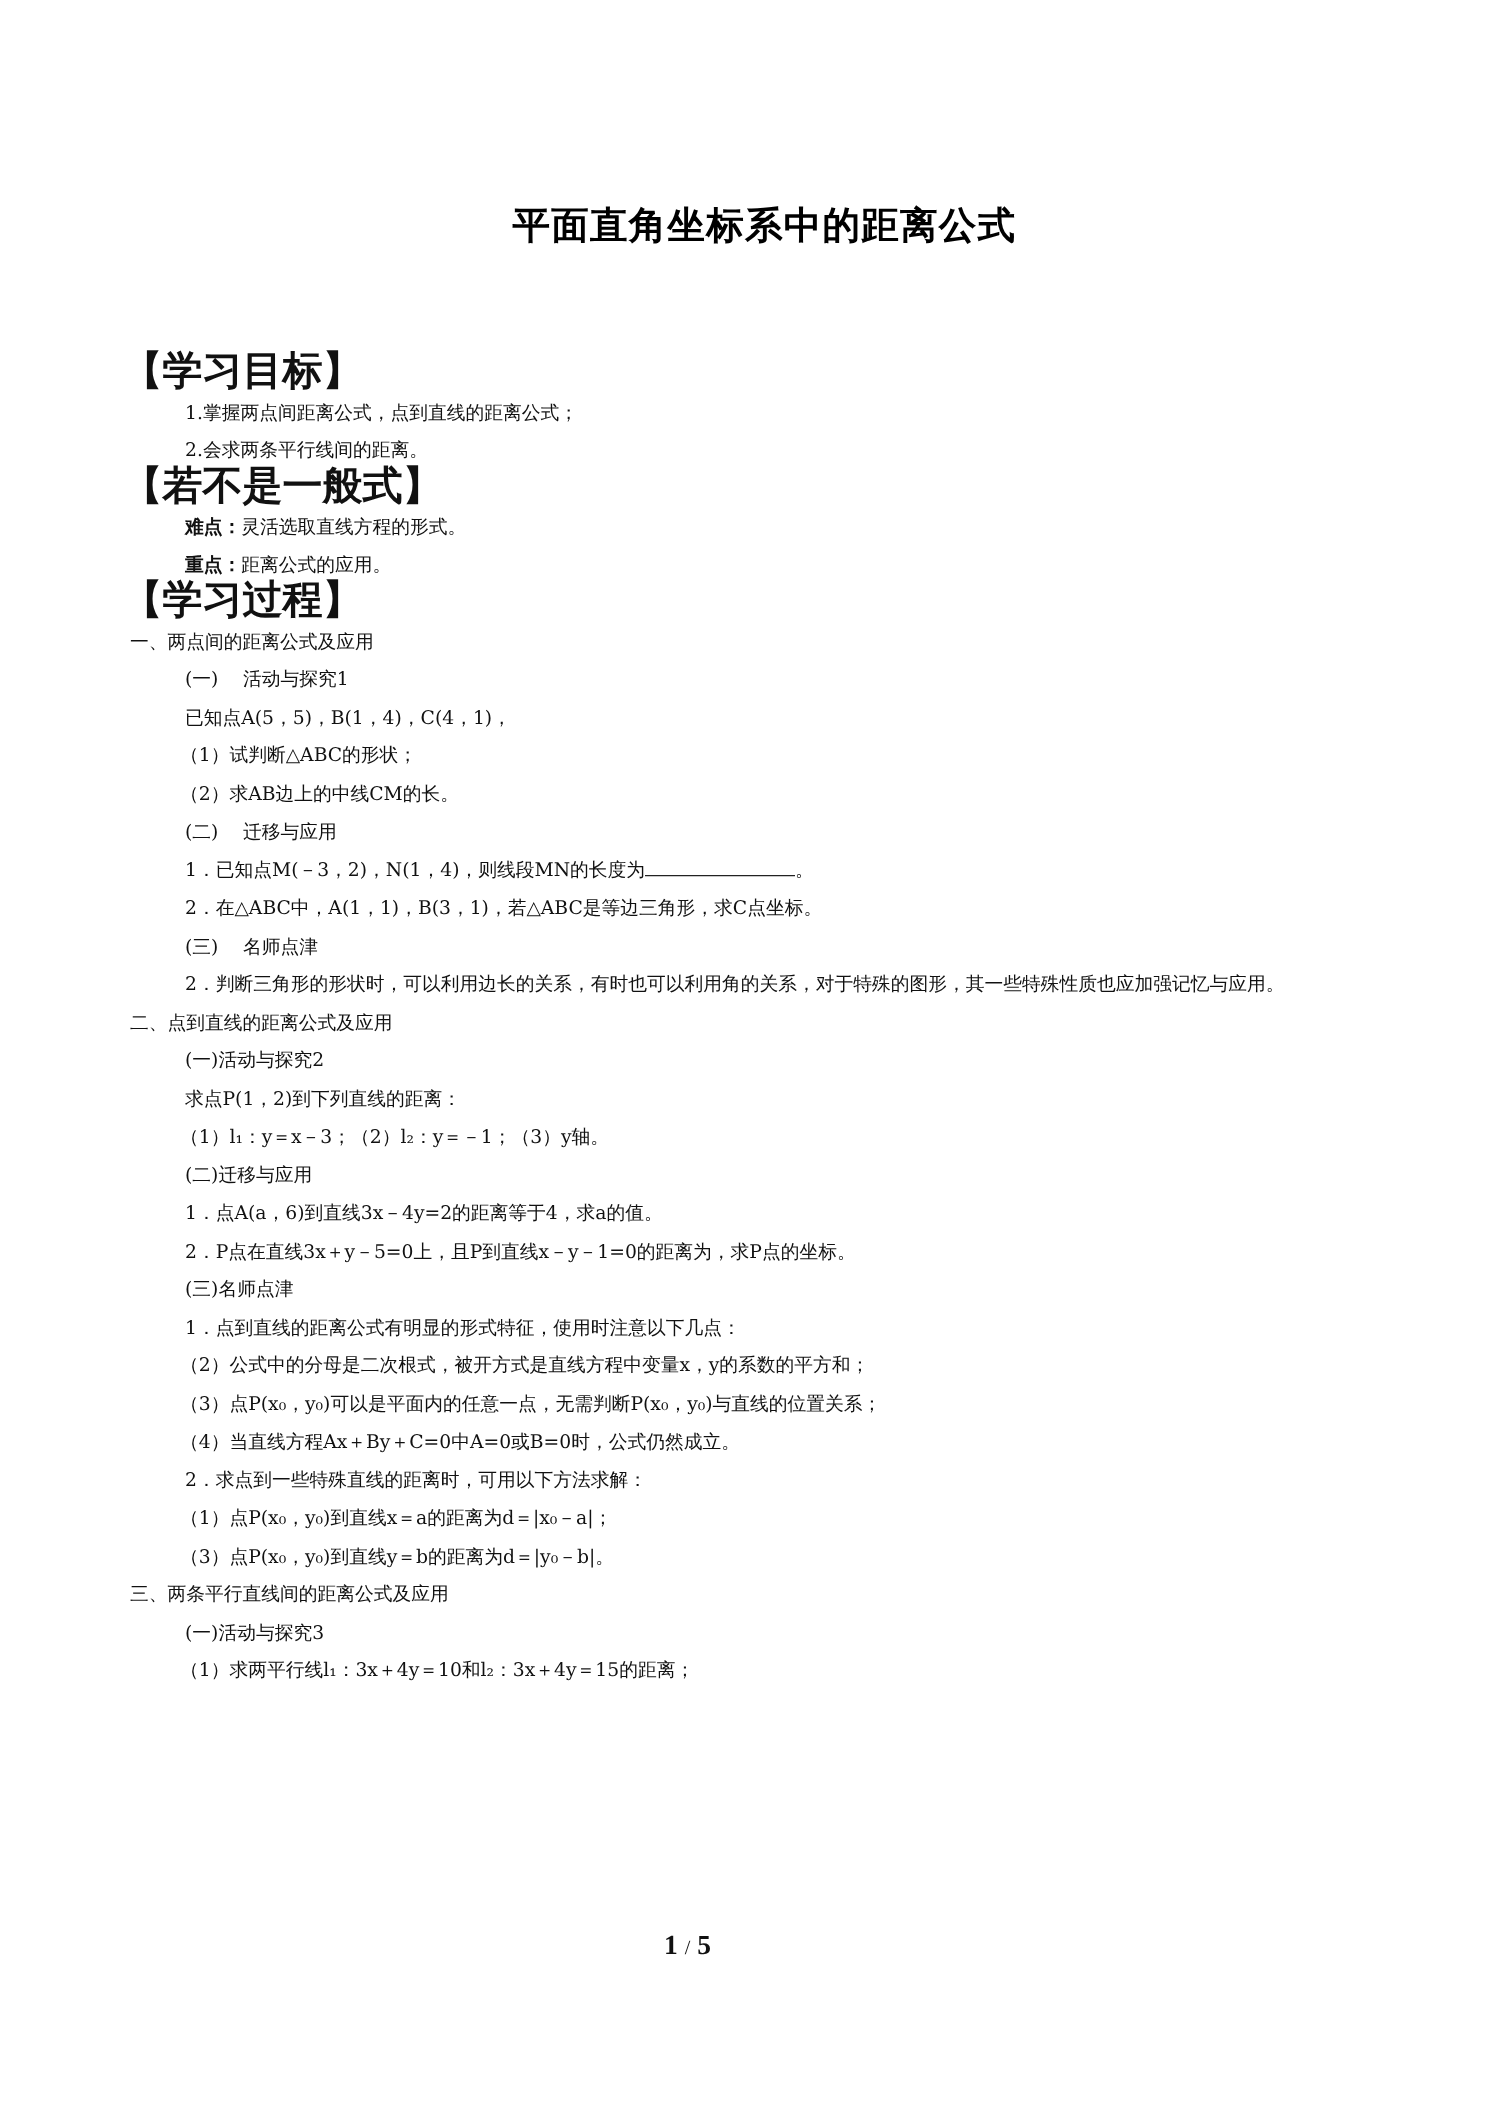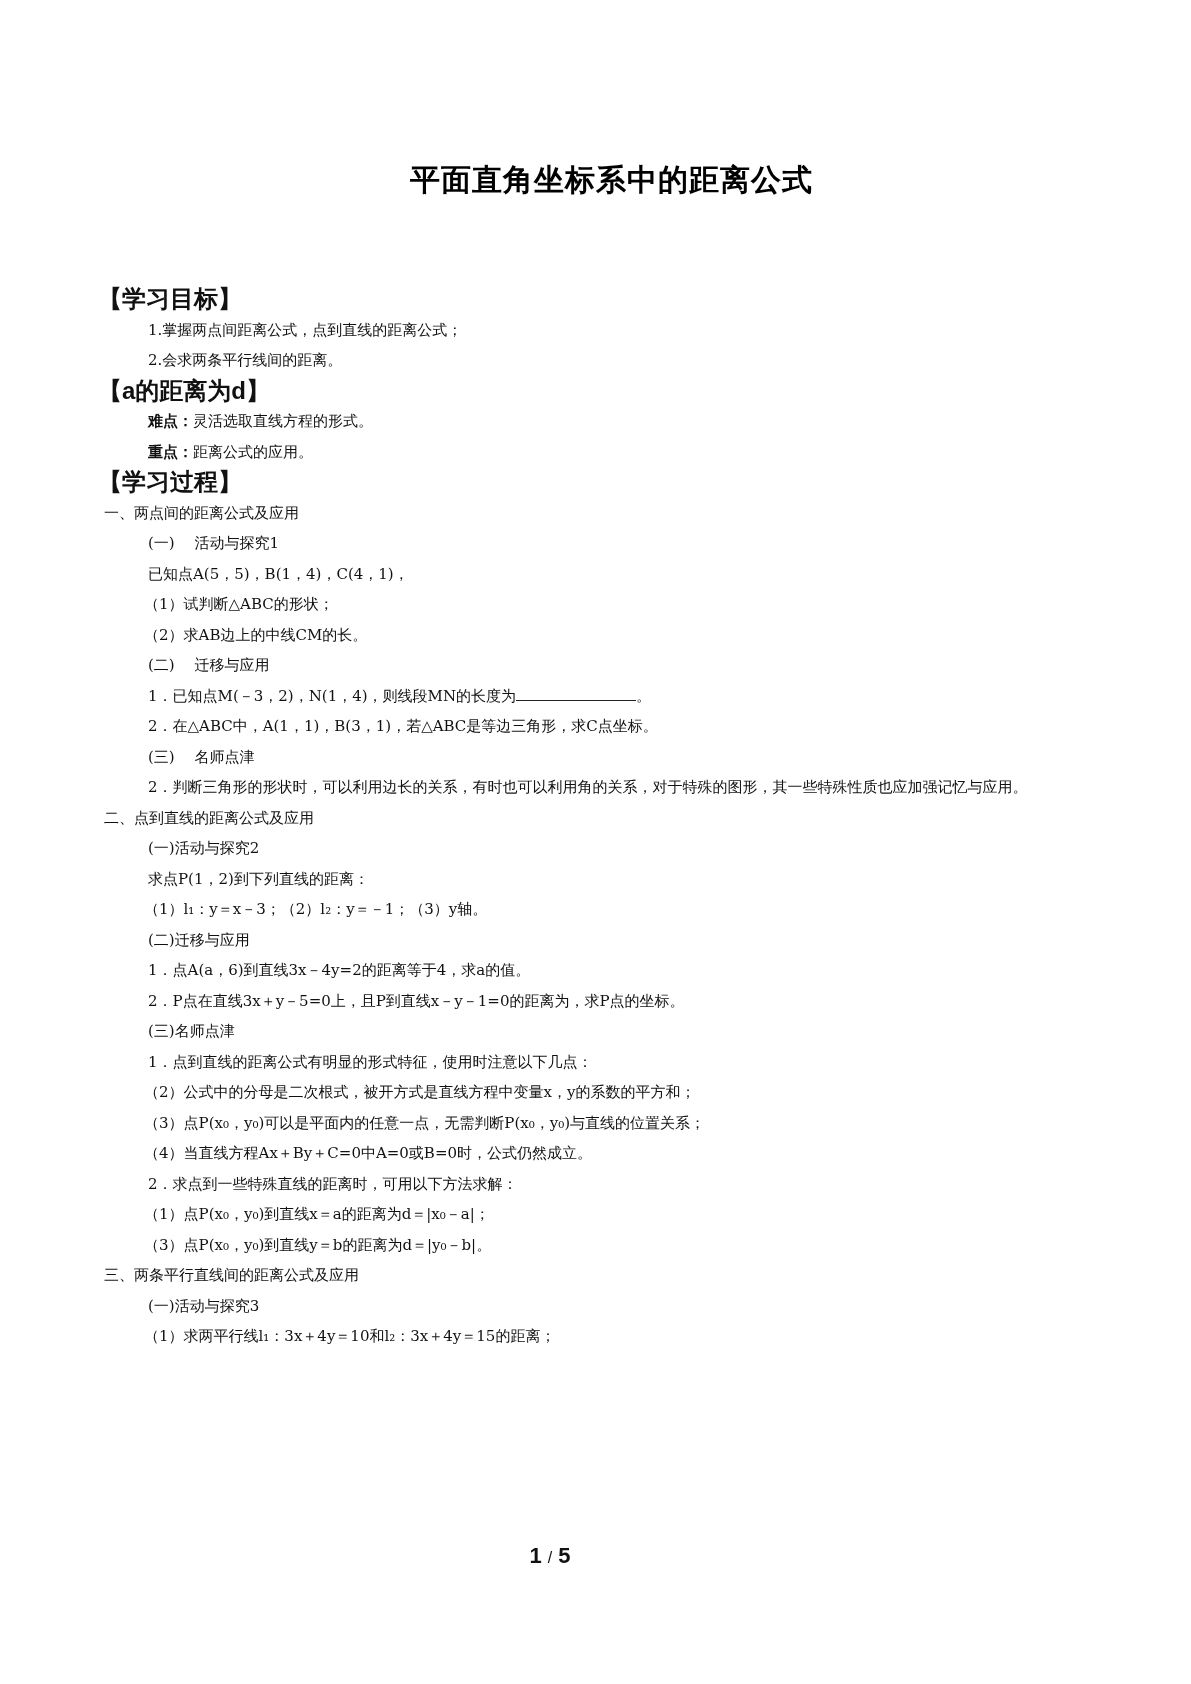--- a/index.html
+++ b/index.html
@@ -5,44 +5,44 @@
   html, body { margin:0; padding:0; background:#ffffff; }
   body { width:1191px; height:1684px; position:relative; overflow:hidden;
          font-family:"DejaVu Serif","Liberation Serif",serif; color:#111; }
   .page { position:absolute; left:0; top:0; width:1191px; height:1684px; }
   .title { position:absolute; top:160px; left:0; width:1191px; text-align:center;
            font-family:"DejaVu Sans","Liberation Sans",sans-serif; font-weight:bold;
            font-size:30px; letter-spacing:1px; color:#000;margin-left:16px; }
   .body { position:absolute; left:104px; top:284px; width:990px; }
   .line { font-size:15px; line-height:30.5px; height:30.5px; white-space:nowrap; }
   .line.wrap { white-space:normal; height:auto; text-align:justify; }
-  .heading { font-family:Liberation Sans, sans-serif; font-weight:bold;
-             font-size:24px; line-height:30.5px; height:30.5px; margin-left:-6px; }
+  .heading { font-family:Liberation Mono, monospace; font-weight:bold;
+             font-size:32px; line-height:30.5px; height:30.5px; margin-left:-6px; }
   .i1 { padding-left:44px; }
   .i1p { padding-left:40px; }
   .ti { text-indent:44px; }
   .b { font-weight:bold; font-family:"DejaVu Sans","Liberation Sans",sans-serif; }
   .blank { display:inline-block; width:120px; border-bottom:1px solid #222; height:18px; vertical-align:baseline; }
   .footer { position:absolute; top:1543px; left:0; width:1100px; text-align:center;
-            font-family:Liberation Sans, sans-serif; font-weight:bold; font-size:22px; }
+            font-family:Liberation Serif, serif; font-weight:bold; font-size:22px; }
   .footer .sep { font-weight:normal; font-size:16px; }
 </style>
 </head>
 <body>
 
 <div class="page">
   <div class="title">平面直角坐标系中的距离公式</div>
 
   <div class="body">
 
     <div class="heading">【学习目标】</div>
     <div class="line i1">1.掌握两点间距离公式，点到直线的距离公式；</div>
     <div class="line i1">2.会求两条平行线间的距离。</div>
 
-    <div class="heading">【a的距离为d】</div>
+    <div class="heading">【若不是一般式】</div>
     <div class="line i1">
       <span class="b">难点：</span><span>灵活选取直线方程的形式。</span>
     </div>
     <div class="line i1">
       <span class="b">重点：</span><span>距离公式的应用。</span>
     </div>
 
     <div class="heading">【学习过程】</div>
 
     <div class="line">一、两点间的距离公式及应用</div>

